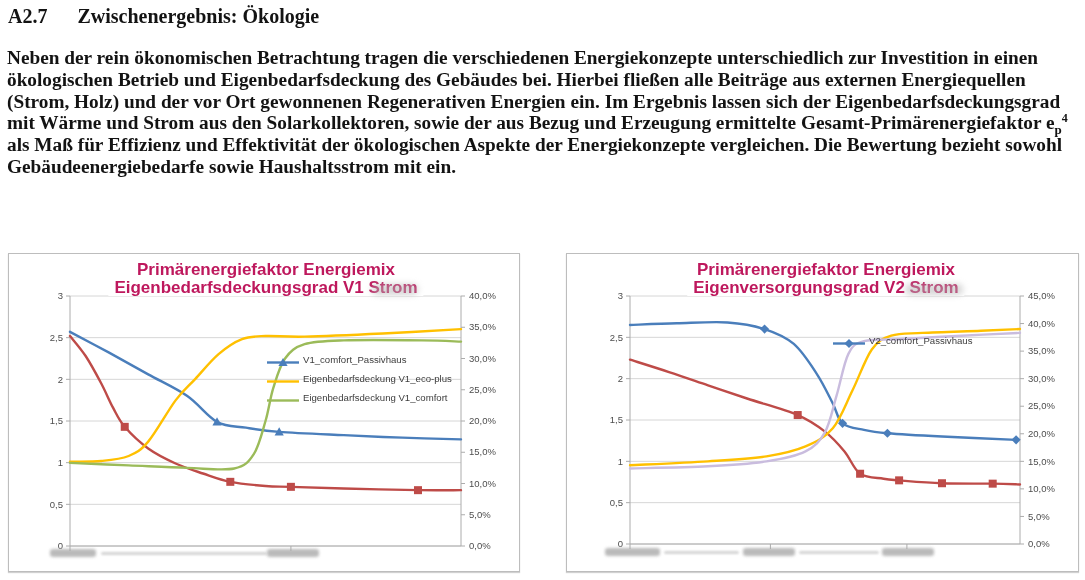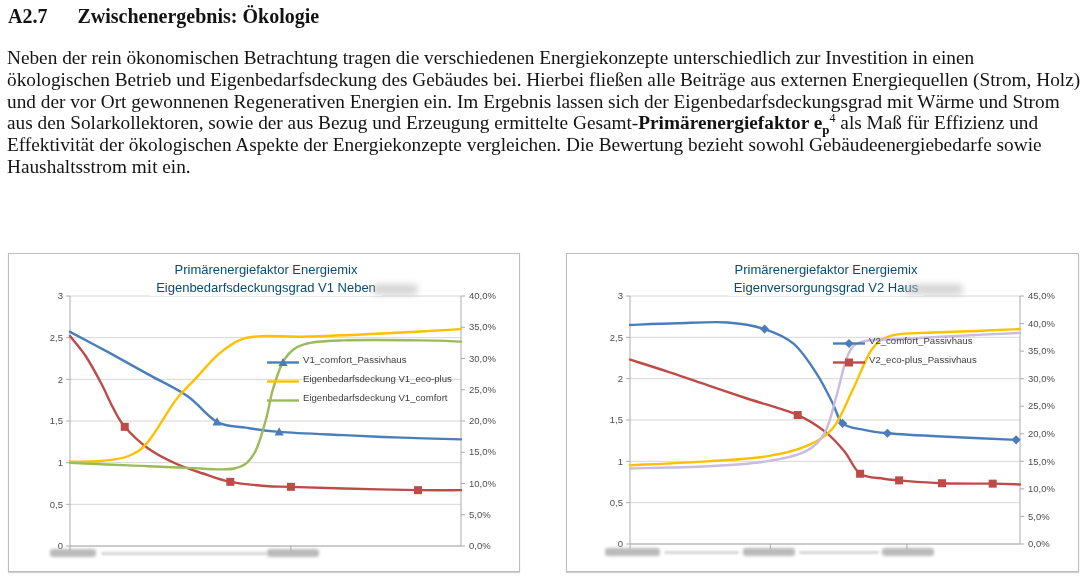--- a/index.html
+++ b/index.html
@@ -1,31 +1,31 @@
 <!DOCTYPE html>
 <html><head>
 <meta charset="utf-8">
 <style>
   html,body{margin:0;padding:0;background:#fff;}
   body{width:1085px;height:580px;overflow:hidden;position:relative;
        font-family:"Liberation Serif","DejaVu Serif",serif;color:#131313;}
   .heading{position:absolute;left:8px;top:5px;font-weight:bold;font-size:20px;}
   .heading .hnum{margin-right:30px;}
   .body-text{position:absolute;left:7px;top:47px;width:1074px;margin:0;
-             font-size:19.3px;line-height:21.8px;text-align:left;}
+             font-size:19.3px;line-height:21.8px;text-align:left;font-weight:bold;}
   .body-text sup{font-size:12px;vertical-align:super;line-height:0;}
   .body-text sub{font-size:13px;vertical-align:sub;line-height:0;}
   .chart-card{position:absolute;top:253px;height:317px;background:#fff;
               border:1px solid #bdbdbd;box-shadow:0 1px 1px rgba(0,0,0,.18);
               font-family:"Liberation Sans","DejaVu Sans",sans-serif;}
   #card-0{left:8px;width:510px;}
   #card-1{left:566px;width:511px;}
   .plot{position:absolute;left:0;top:0;}
   .chart-title{position:absolute;top:7px;text-align:center;background:#fff;
-               font-weight:normal;font-size:13px;line-height:17.5px;color:#0c4a6e;
+               font-weight:bold;font-size:17px;line-height:17.5px;color:#be185d;
                padding:0 6px;transform:translateX(-50%);white-space:nowrap;}
   #card-0 .chart-title{left:257px;}
   #card-1 .chart-title{left:259px;}
   .title-smudge{position:absolute;height:11px;border-radius:5px;background:#b4b4b4;
                 filter:blur(3px);opacity:.55;}
   #card-0 .title-smudge{left:363px;top:30px;width:46px;}
   #card-1 .title-smudge{left:338px;top:30px;width:58px;}
   .legend{position:absolute;}
   #card-0 .legend{left:258px;top:96px;text-align:right;}
   #card-1 .legend{left:266px;top:77px;}
@@ -98,21 +98,21 @@
       <path d="M61 208.875C70.775 209.29166666666666 100.10000000000001 210.54166666666666 119.65 211.375C139.20000000000002 212.20833333333334 160.705 213.35416666666666 178.3 213.875C195.895 214.39583333333334 214.14166666666668 216.79166666666666 225.22 214.5C236.29833333333332 212.20833333333334 239.55666666666664 208.04166666666666 244.76999999999998 200.125C249.98333333333332 192.20833333333334 253.24166666666667 178.04166666666669 256.5 167C259.7583333333333 155.95833333333331 261.06166666666667 144.29166666666663 264.32 133.87499999999997C267.5783333333333 123.4583333333333 270.8366666666667 111.79166666666666 276.05 104.5C281.2633333333333 97.20833333333334 285.82500000000005 93.14583333333336 295.6 90.12500000000003C305.375 87.1041666666667 315.15 87 334.7 86.375C354.25 85.75 393.35 86.16666666666667 412.90000000000003 86.375C432.45000000000005 86.58333333333333 445.48333333333335 87.41666666666664 452 87.62499999999997" fill="none" stroke="#9BBB59" stroke-width="2.4" stroke-linecap="round" stroke-linejoin="round"></path>
       <polygon points="208.016,163.23333333333335 203.416,171.43333333333334 212.61599999999999,171.43333333333334" fill="#4A7EBB"></polygon>
       <polygon points="270.185,173.23333333333332 265.585,181.4333333333333 274.785,181.4333333333333" fill="#4A7EBB"></polygon>
       <rect x="111.74000000000001" y="168.83333333333334" width="7.999999999999999" height="7.999999999999999" fill="#BE4B48"></rect>
       <rect x="217.31" y="223.83333333333334" width="7.999999999999999" height="7.999999999999999" fill="#BE4B48"></rect>
       <rect x="277.91499999999996" y="228.83333333333334" width="7.999999999999999" height="7.999999999999999" fill="#BE4B48"></rect>
       <rect x="404.99" y="232.16666666666666" width="7.999999999999999" height="7.999999999999999" fill="#BE4B48"></rect>
     </svg>
   <div class="chart-title">
     <div>Primärenergiefaktor Energiemix</div>
-    <div>Eigenbedarfsdeckungsgrad V1 Neben</div>
+    <div>Eigenbedarfsdeckungsgrad V1 Strom</div>
   </div>
   <div class="title-smudge"></div>
   <div class="legend">
     <div class="legend-item" id="legend-0-0">
         <span class="sample"><svg width="32" height="11">
             <line x1="0" y1="5.5" x2="32" y2="5.5" stroke="#4A7EBB" stroke-width="2.4"></line>
             <polygon points="16,0.9000000000000004 11.4,9.1 20.6,9.1" fill="#4A7EBB"></polygon>
           </svg></span>
         <span class="legend-label">V1_comfort_Passivhaus</span>
       </div>
@@ -192,37 +192,30 @@
       <polygon points="320.40000000000003,174.62666666666667 325.00000000000006,179.22666666666666 320.40000000000003,183.82666666666665 315.8,179.22666666666666" fill="#4A7EBB"></polygon>
       <polygon points="449.1,181.24 453.70000000000005,185.84 449.1,190.44 444.5,185.84" fill="#4A7EBB"></polygon>
       <rect x="226.7" y="157.04" width="7.999999999999999" height="7.999999999999999" fill="#BE4B48"></rect>
       <rect x="289.1" y="215.73333333333335" width="7.999999999999999" height="7.999999999999999" fill="#BE4B48"></rect>
       <rect x="328.09999999999997" y="222.34666666666666" width="7.999999999999999" height="7.999999999999999" fill="#BE4B48"></rect>
       <rect x="371" y="225.24" width="7.999999999999999" height="7.999999999999999" fill="#BE4B48"></rect>
       <rect x="421.70000000000005" y="225.65333333333334" width="7.999999999999999" height="7.999999999999999" fill="#BE4B48"></rect>
     </svg>
   <div class="chart-title">
     <div>Primärenergiefaktor Energiemix</div>
-    <div>Eigenversorgungsgrad V2 Haus</div>
+    <div>Eigenversorgungsgrad V2 Strom</div>
   </div>
   <div class="title-smudge"></div>
   <div class="legend">
     <div class="legend-item" id="legend-1-0">
         <span class="sample"><svg width="32" height="11">
             <line x1="0" y1="5.5" x2="32" y2="5.5" stroke="#4A7EBB" stroke-width="2.4"></line>
             <polygon points="16,0.9000000000000004 20.6,5.5 16,10.1 11.4,5.5" fill="#4A7EBB"></polygon>
           </svg></span>
         <span class="legend-label">V2_comfort_Passivhaus</span>
-      </div>
-    <div class="legend-item" id="legend-1-1">
-        <span class="sample"><svg width="32" height="11">
-            <line x1="0" y1="5.5" x2="32" y2="5.5" stroke="#BE4B48" stroke-width="2.4"></line>
-            <rect x="12" y="1.5000000000000004" width="7.999999999999999" height="7.999999999999999" fill="#BE4B48"></rect>
-          </svg></span>
-        <span class="legend-label">V2_eco-plus_Passivhaus</span>
       </div>
   </div>
   <div class="x-smudge" style="left:38px;top:294px;width:55px;"></div>
   <div class="x-smear" style="left:97px;top:297px;width:75px;"></div>
   <div class="x-smudge" style="left:176px;top:294px;width:52px;"></div>
   <div class="x-smear" style="left:232px;top:297px;width:80px;"></div>
   <div class="x-smudge" style="left:315px;top:294px;width:52px;"></div>
 </div>
 
 </body></html>

